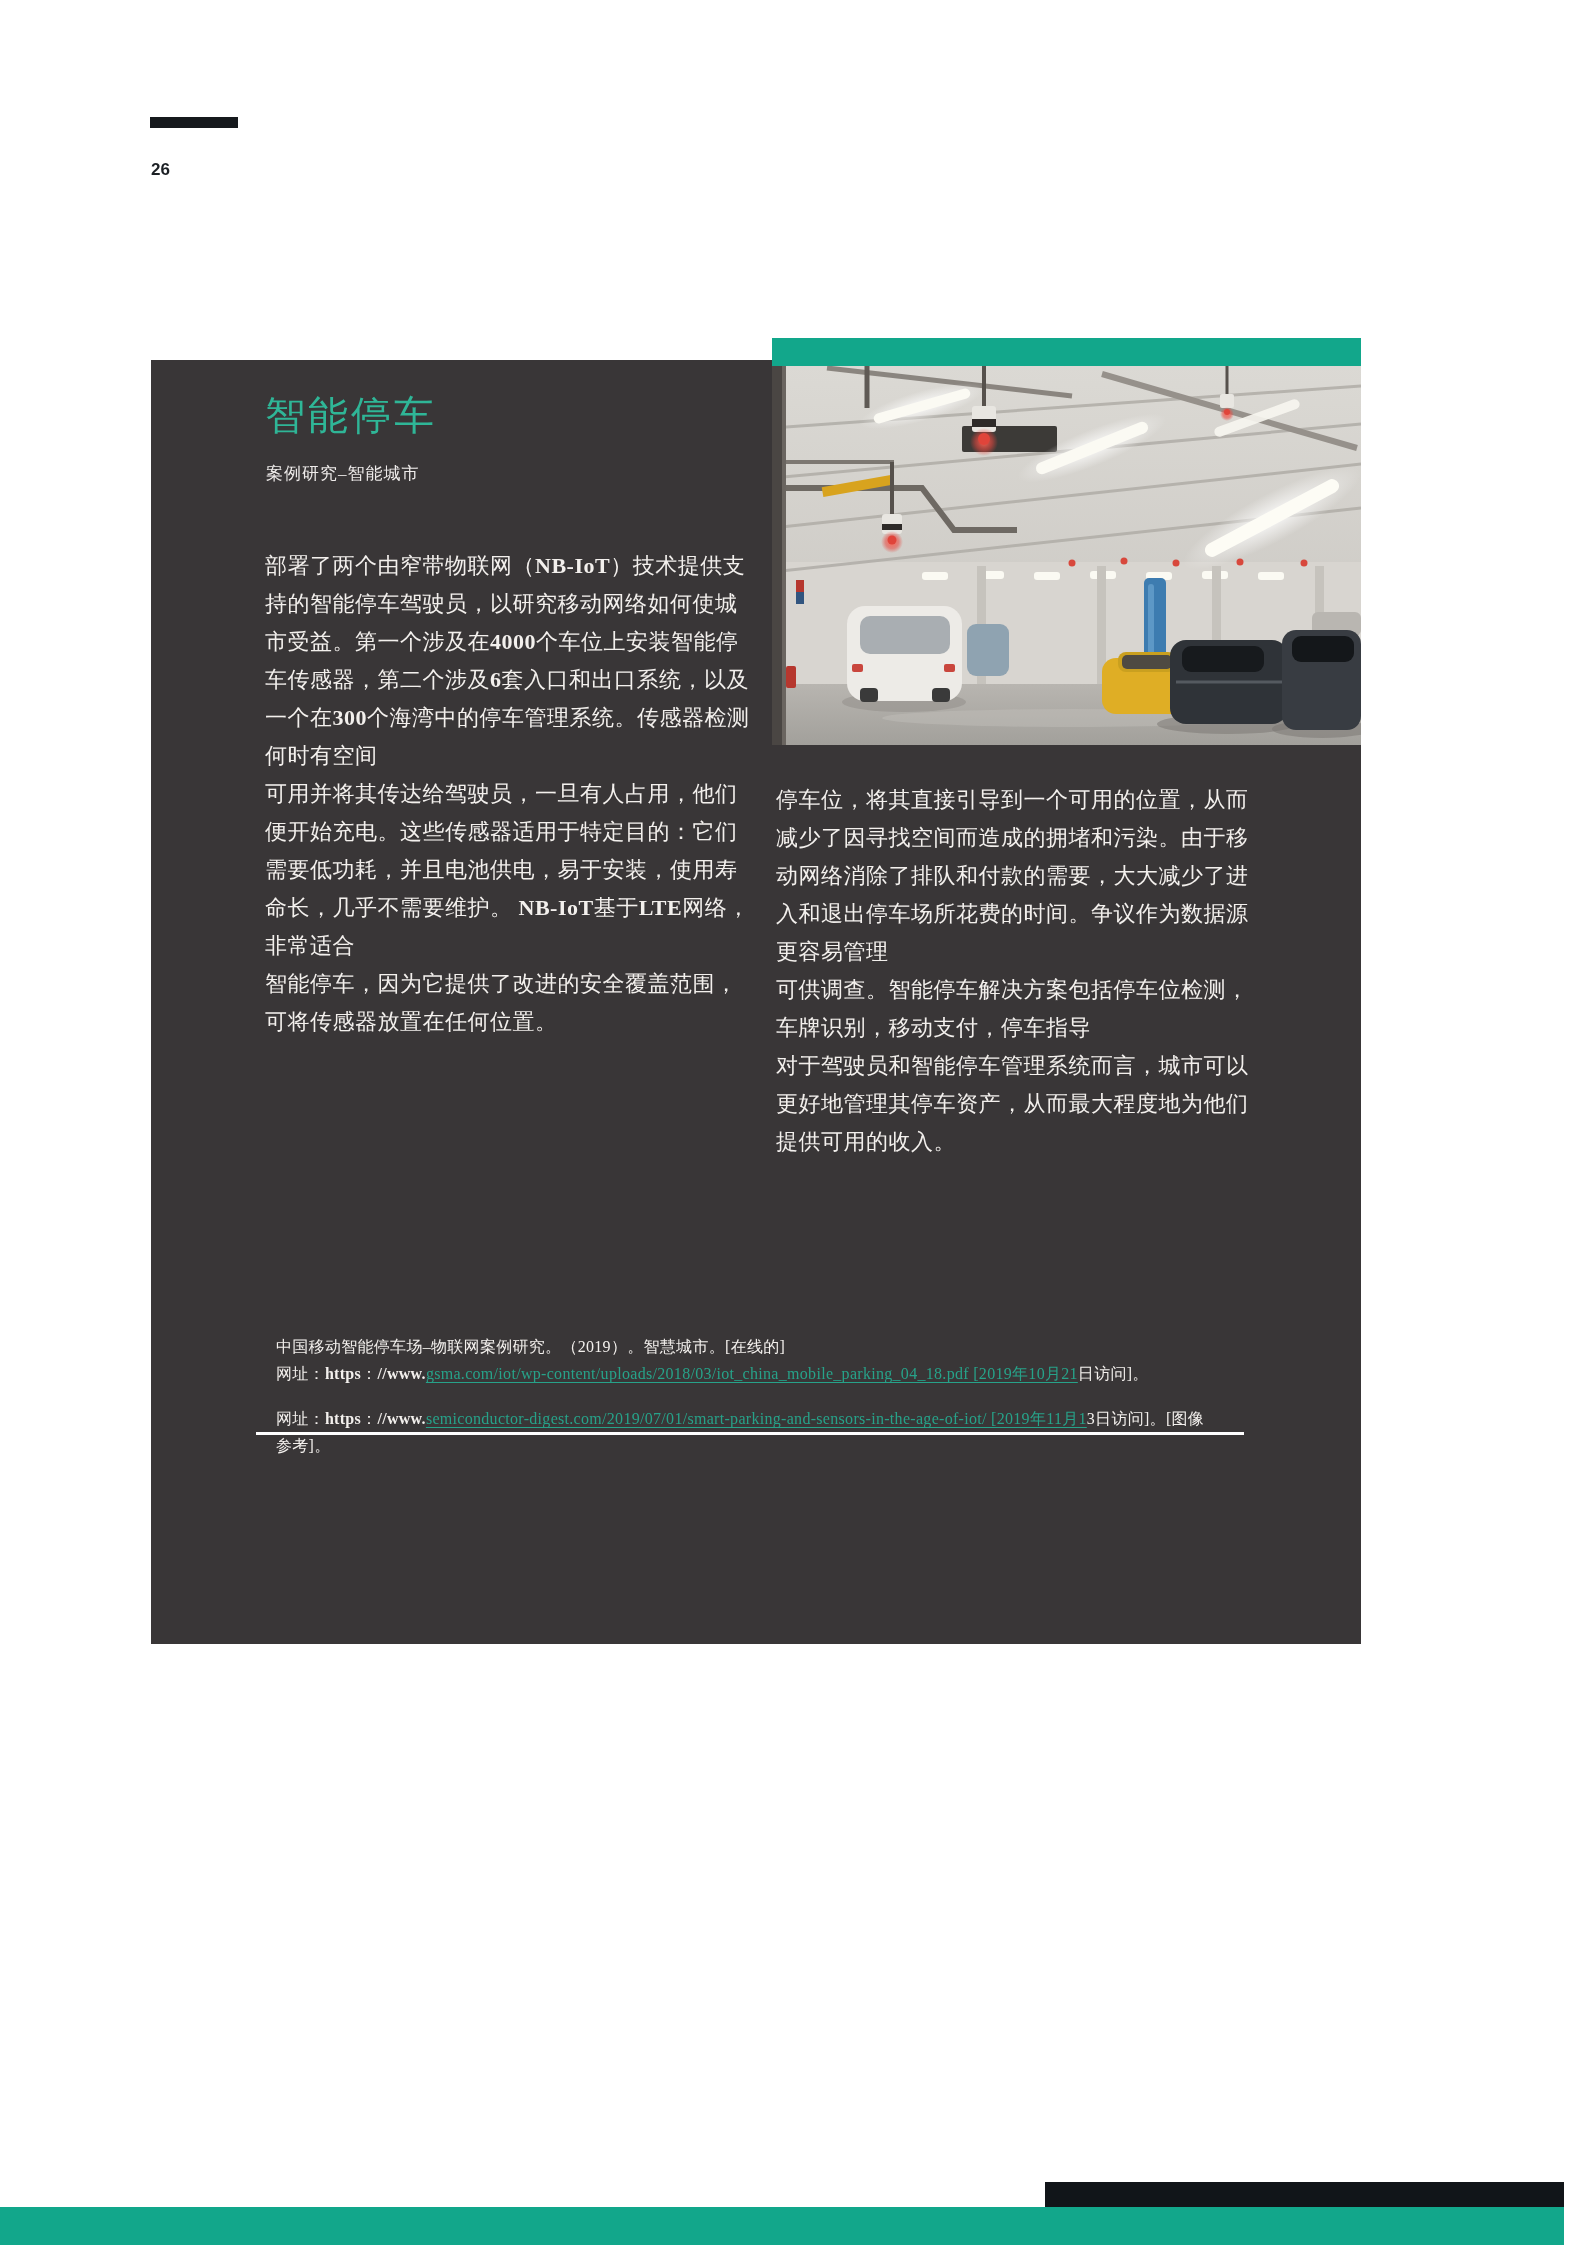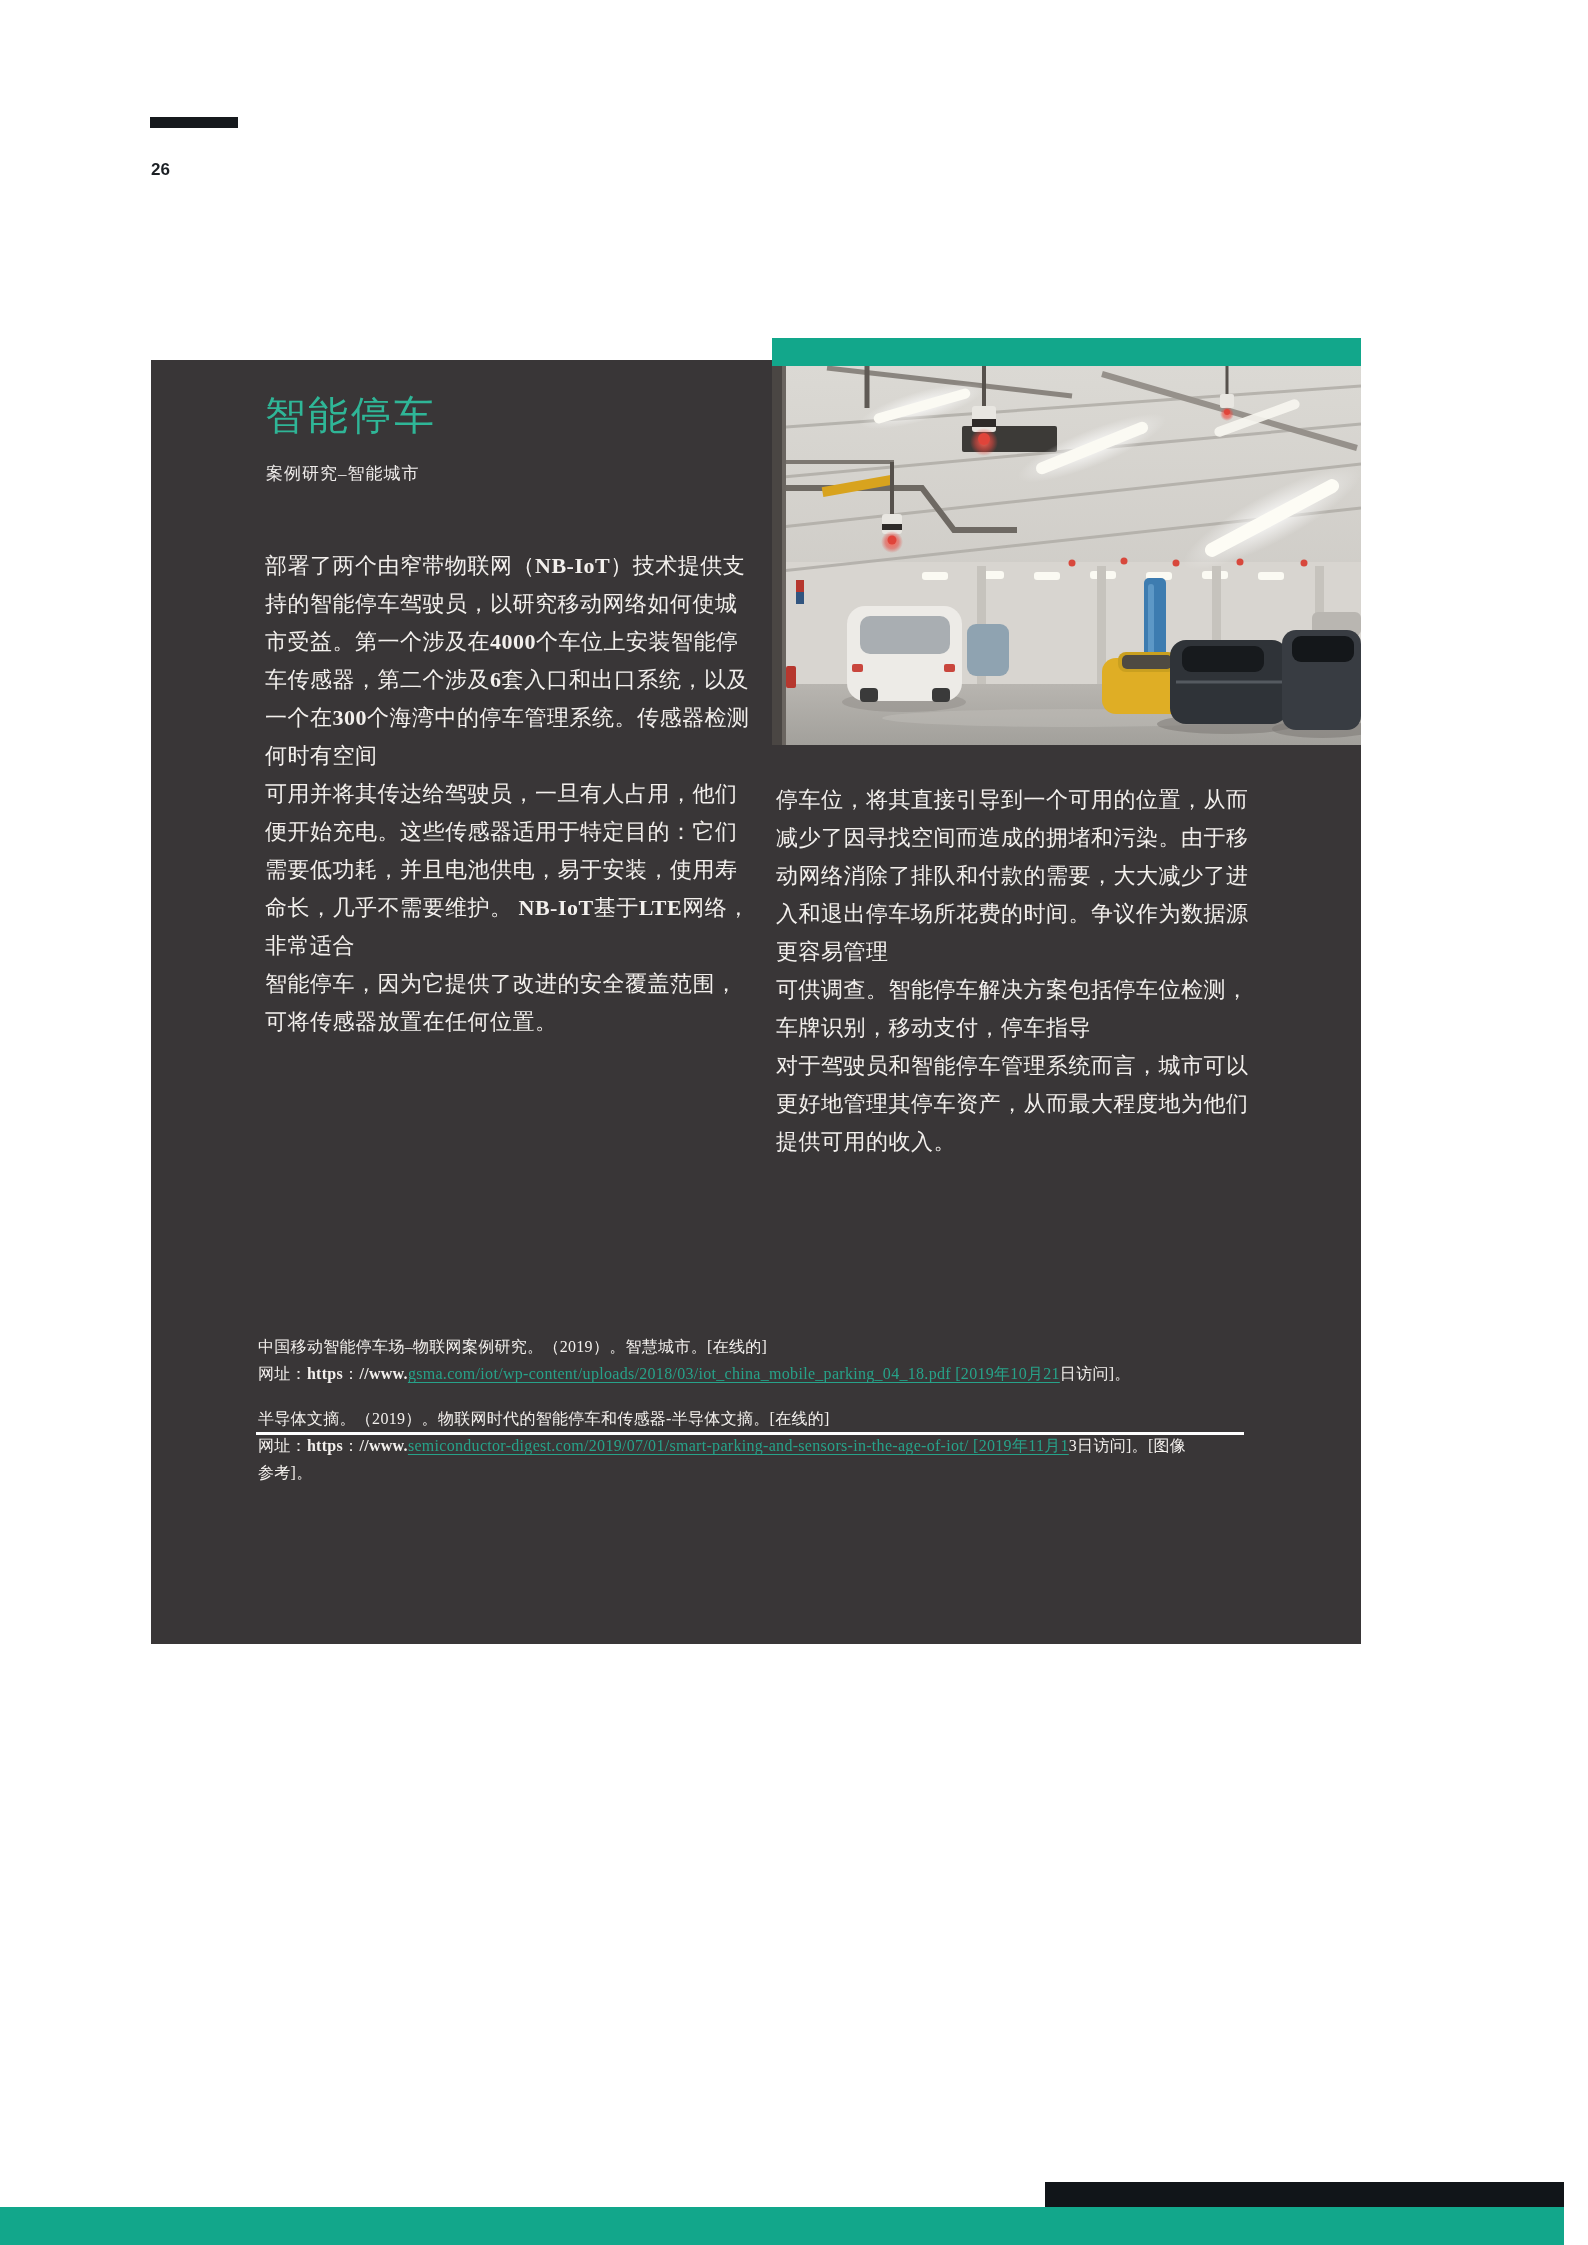--- a/index.html
+++ b/index.html
@@ -23,21 +23,21 @@
   .col{position:absolute;color:#f3f0ed;}
   .col p{margin:0;font-size:22px;line-height:38px;letter-spacing:0.5px;}
   .col p.gap{margin-top:38px;}
   .col-left{left:265px;top:547px;width:486px;}
   .col-right{left:776px;top:781px;width:478px;}
 
   .bold{font-family:Liberation Serif, serif;font-weight:bold;}
   .link{color:var(--link-teal,#27a289);text-decoration:underline;text-underline-offset:3px;cursor:pointer;}
 
   .footnotes{position:absolute;left:258px;top:1333px;width:1092px;color:#f3f0ed;}
-  .footnote{margin-bottom:18px;}
+  .footnote{margin-bottom:18px;margin-left:18px;}
   .fn-line{font-size:16px;line-height:27px;letter-spacing:0.3px;}
 
   .fn-rule{position:absolute;left:256px;top:1432px;width:988px;height:3px;background:#ffffff;}
 
   .bottom-black-bar{position:absolute;left:1045px;top:2182px;width:543px;height:26px;background:#111519;}
   .bottom-teal-bar{position:absolute;left:0;top:2207px;width:1588px;height:38px;background:var(--teal,#0ba78a);}
 </style>
 </head>
 <body>
 
@@ -212,21 +212,20 @@
       <p><span>可供调查。智能停车解决方案包括停车位检测，车牌识别，移动支付，停车指导</span></p>
       <p><span>对于驾驶员和智能停车管理系统而言，城市可以更好地管理其停车资产，从而最大程度地为他们提供可用的收入。</span></p>
     </div>
 
   <div class="footnotes">
       <div class="footnote">
         <div class="fn-line"><span>中国移动智能停车场–物联网案例研究。（2019）。智慧城市。[在线的]</span></div>
         <div class="fn-line"><span>网址：</span><span class="bold">https</span><span>：</span><span class="bold">//www.</span><span class="link">gsma.com/iot/wp-content/uploads/2018/03/iot_china_mobile_parking_04_18.pdf [2019年10月21</span><span>日访问]。</span></div>
       </div>
       <div class="footnote">
-        <div class="fn-line"><span>半导体文摘。（2019）。物联网时代的智能停车和传感器-半导体文摘。[在线的]</span></div>
         <div class="fn-line"><span>网址：</span><span class="bold">https</span><span>：</span><span class="bold">//www.</span><span class="link">semiconductor-digest.com/2019/07/01/smart-parking-and-sensors-in-the-age-of-iot/ [2019年11月1</span><span>3日访问]。[图像</span></div>
         <div class="fn-line"><span>参考]。</span></div>
       </div>
     </div>
   <div class="fn-rule"></div>
 
   <div class="bottom-black-bar"></div>
   <div class="bottom-teal-bar"></div>
 
 </div>

